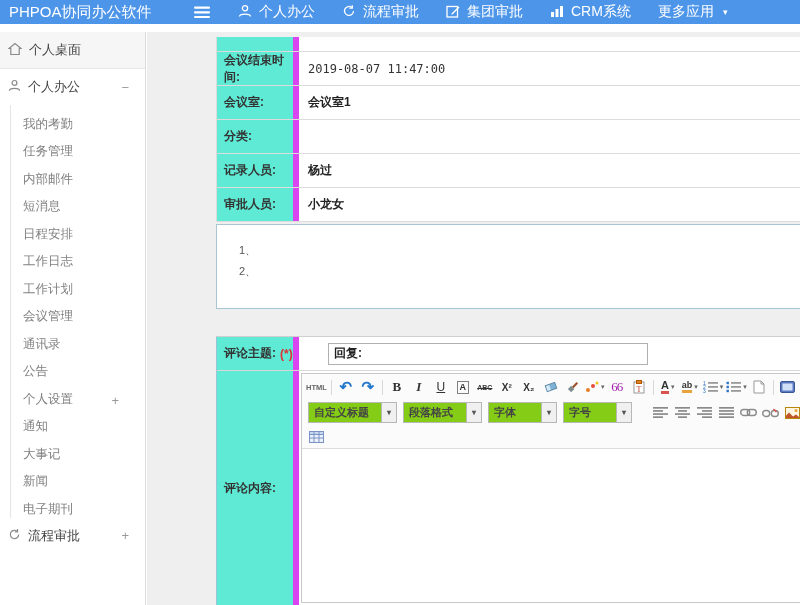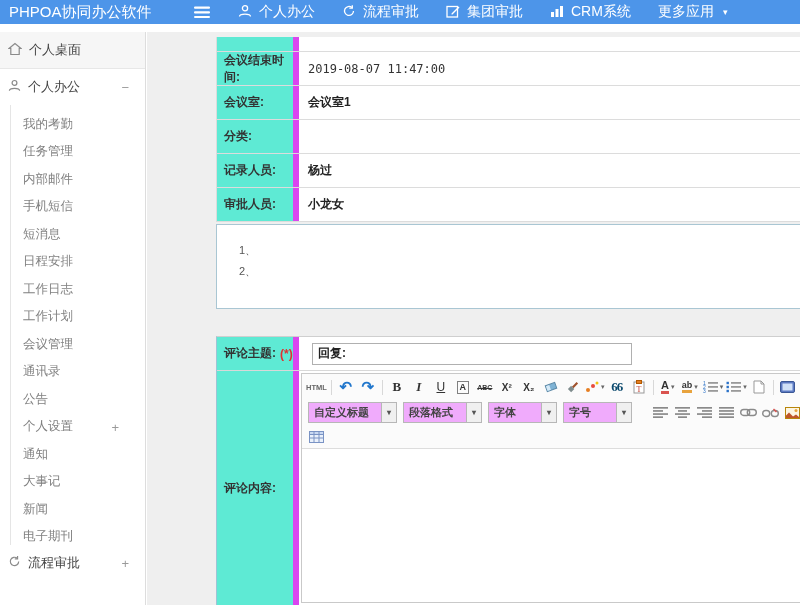--- a/index.html
+++ b/index.html
@@ -32,21 +32,21 @@
   .t-label{width:82px;min-width:82px;border-right:6px solid #d946ef;display:flex;align-items:center;padding-left:7px;font-size:12px;font-weight:bold;color:#333;box-sizing:border-box;background:#5eead4;}
   .t-value{flex:1;display:flex;align-items:center;padding-left:9px;font-size:12px;color:#222;font-weight:bold;}
   .t-value.mono{font-family:"DejaVu Sans Mono","Liberation Mono",monospace;font-weight:normal;font-size:12px;color:#333;}
 
   .content-box{position:absolute;left:69px;right:-2px;top:192px;height:85px;background:#fff;border:1px solid #a9c6d3;box-sizing:border-box;padding:15px 0 0 22px;font-size:11px;color:#555;line-height:21px;}
 
   .table2{position:absolute;left:69px;right:-2px;top:304px;bottom:0;background:#fff;border-left:1px solid #9fc3d6;border-top:1px solid #cfcfcf;display:flex;flex-direction:column;box-sizing:border-box;}
   .subject-row{height:34px;min-height:34px;border-bottom:1px solid #d8d8d8;display:flex;}
   .content-row{flex:1;display:flex;border-bottom:0;}
   .req{color:#e03131;margin-left:4px;font-weight:bold;}
-  .subject-input{width:308px;height:18px;border:1px solid #b0b0b0;font-family:"Liberation Sans",sans-serif;font-weight:bold;font-size:12px;padding:1px 5px;color:#222;margin-left:4px;}
+  .subject-input{width:308px;height:18px;border:1px solid #b0b0b0;font-family:"Liberation Sans",sans-serif;font-weight:bold;font-size:12px;padding:1px 5px;color:#222;margin-left:20px;}
 
   
   .editor-cell{flex:1;padding:2px;display:flex;align-items:stretch;}
   .editor-cell.t-value{font-weight:normal;padding-left:2px;}
   .editor{flex:1;border:1px solid #c9c9c9;display:flex;flex-direction:column;background:#fff;overflow:hidden;}
   .tb-row{display:flex;align-items:center;padding:1px 3px;background:#fbfbfb;}
   .tb-row.r1{height:24px;}
   .tb-row.r2{height:23px;}
   .tb-row.r3{height:21px;}
   .edit-area{flex:1;background:#fff;border-top:1px solid #ddd;cursor:text;}
@@ -54,24 +54,24 @@
   .sep{width:1px;height:15px;background:#d8d8d8;margin:0 3px;}
   .mini-caret{font-size:7px;color:#666;margin-left:2px;}
   .g-html{font-size:7.5px;font-weight:bold;color:#666;letter-spacing:0;}
   .g-undo{color:#2277cc;font-size:15px;font-weight:bold;}
   .g-b{font-family:"Liberation Serif",serif;font-weight:bold;font-size:13px;}
   .g-i{font-family:"Liberation Serif",serif;font-style:italic;font-weight:bold;font-size:13px;}
   .g-u{font-size:12px;text-decoration:underline;}
   .g-boxa{font-size:9px;border:1px solid #808080;padding:0 2px;font-weight:bold;line-height:11px;}
   .g-abc{font-size:7px;font-weight:bold;text-decoration:line-through;}
   .g-supsub{font-size:10px;font-weight:bold;}
-  .g-quote{font-family:"Liberation Serif",serif;font-weight:bold;font-size:13px;letter-spacing:-1px;color:#0c4a6e;}
+  .g-quote{font-family:"Liberation Serif",serif;font-weight:normal;font-size:13px;letter-spacing:-1px;color:#a21caf;}
   .g-fontcolor{font-size:11px;font-weight:bold;border-bottom:3px solid #d9534f;line-height:11px;}
   .g-highlight{font-size:9px;font-weight:bold;border-bottom:3px solid #e8a33d;line-height:9px;}
-  .dd{display:flex;align-items:stretch;height:19px;border:1px solid #b7b7b7;background:#f0abfc;margin:0 3px;font-size:11px;font-weight:bold;color:#444;cursor:pointer;}
+  .dd{display:flex;align-items:stretch;height:19px;border:1px solid #b7b7b7;background:#84cc16;margin:0 3px;font-size:11px;font-weight:bold;color:#444;cursor:pointer;}
   .dd-label{padding:0 5px;display:flex;align-items:center;white-space:nowrap;}
   .dd0 .dd-label{width:62px;}
   .dd1 .dd-label{width:52px;}
   .dd2 .dd-label{width:42px;}
   .dd3 .dd-label{width:42px;}
   .dd-caret{width:14px;border-left:1px solid #b7b7b7;background:#f0f0f0;display:flex;align-items:center;justify-content:center;font-size:8px;color:#555;}
   .grp-right{margin-left:14px;display:flex;align-items:center;}
 </style>
 </head>
 <body>
@@ -156,24 +156,20 @@
       <div class="sub-item">
           <span>我的考勤</span>
           <span class="toggle"></span>
         </div>
       <div class="sub-item">
           <span>任务管理</span>
           <span class="toggle"></span>
         </div>
       <div class="sub-item">
           <span>内部邮件</span>
-          <span class="toggle"></span>
-        </div>
-      <div class="sub-item">
-          <span>手机短信</span>
           <span class="toggle"></span>
         </div>
       <div class="sub-item">
           <span>短消息</span>
           <span class="toggle"></span>
         </div>
       <div class="sub-item">
           <span>日程安排</span>
           <span class="toggle"></span>
         </div>

